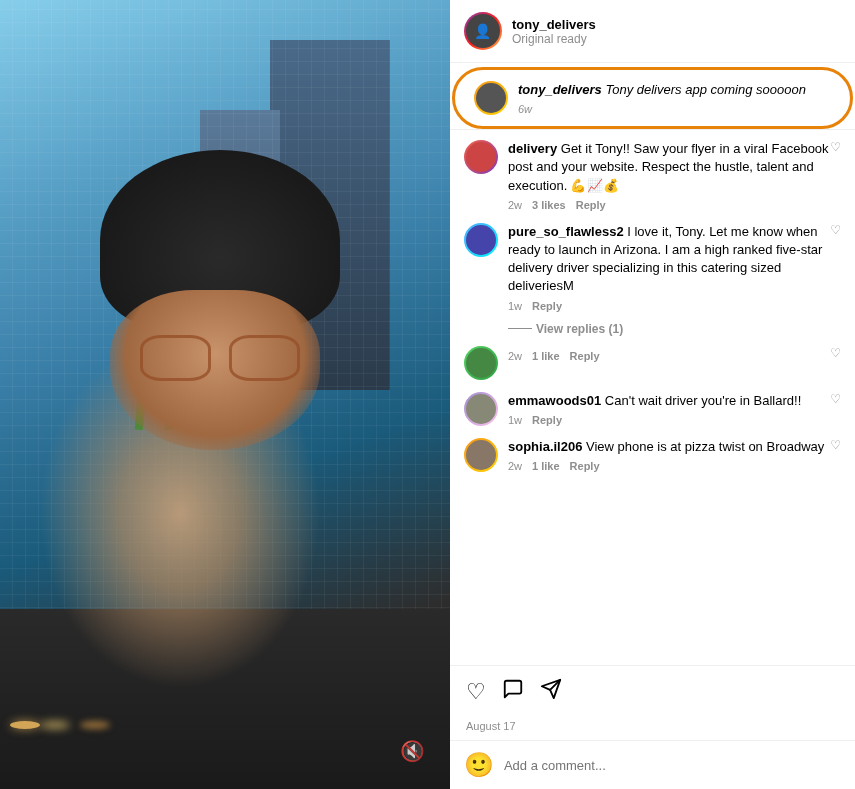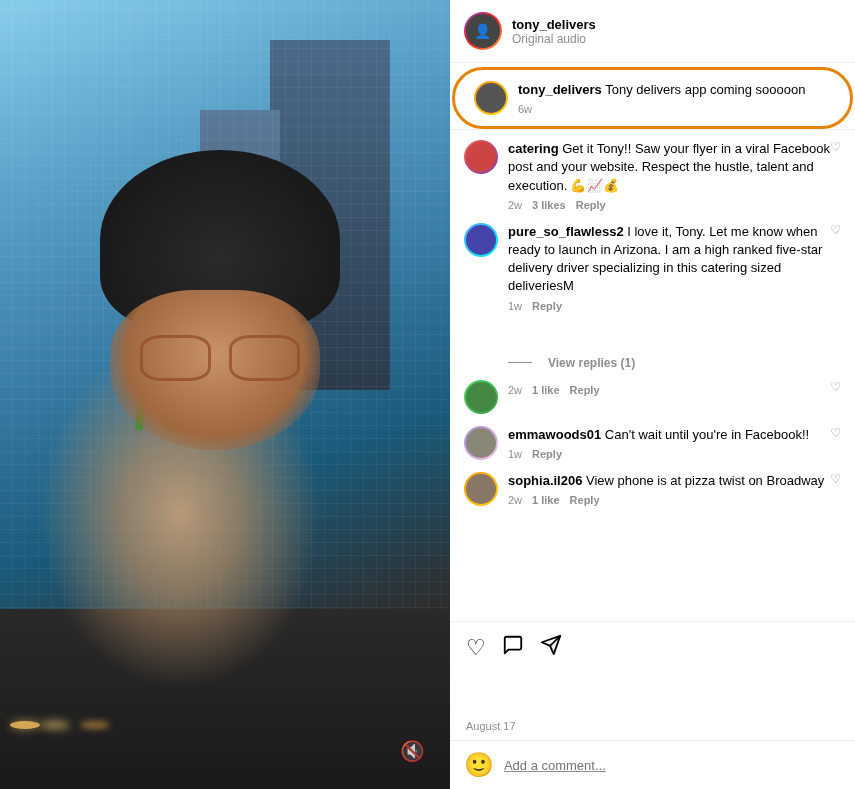--- a/index.html
+++ b/index.html
@@ -220,20 +220,21 @@
     .comments-area {
       flex: 1;
       overflow-y: auto;
       padding: 8px 0;
     }
 
     
     .highlighted-comment-wrapper {
       position: relative;
       margin: 4px 10px 8px 10px;
+      font-style: italic;
     }
     .orange-circle {
       position: absolute;
       top: -8px;
       left: -8px;
       right: -8px;
       bottom: -8px;
       border: 3px solid #e8830a;
       border-radius: 35px;
       pointer-events: none;
@@ -299,22 +300,21 @@
     .heart-icon {
       margin-left: auto;
       font-size: 12px;
       color: #8e8e8e;
     }
 
     .view-replies {
       display: flex;
       align-items: center;
       padding: 4px 14px 4px 58px;
-      gap: 16px;
-      margin-top: 34px;
+      gap: 4px;
     }
     .view-replies-line {
       width: 24px;
       height: 1px;
       background: #8e8e8e;
     }
     .view-replies-text {
       font-size: 12px;
       color: #8e8e8e;
       font-weight: 600;
@@ -347,42 +347,40 @@
       padding: 4px 16px 2px;
     }
     .likes-count {
       font-weight: 700;
       font-size: 13px;
     }
     .post-date {
       padding: 2px 16px 8px;
       font-size: 11px;
       color: #8e8e8e;
-      margin-top: 44px;
     }
 
     
     .add-comment-bar {
       display: flex;
       align-items: center;
       padding: 10px 14px;
       border-top: 1px solid #efefef;
       gap: 10px;
     }
     .emoji-btn {
       font-size: 24px;
       cursor: pointer;
     }
     .add-comment-input {
       flex: 1;
       border: none;
       outline: none;
       font-size: 13px;
       color: #8e8e8e;
-      text-decoration: underline;
     }
 
     
     .avatar-red { background: linear-gradient(135deg, #f56040, #833ab4); }
     .avatar-green { background: linear-gradient(135deg, #56d364, #2ea043); }
     .avatar-blue { background: linear-gradient(135deg, #4facfe, #00f2fe); }
     .avatar-orange { background: linear-gradient(135deg, #f7971e, #ffd200); }
     .avatar-purple { background: linear-gradient(135deg, #a18cd1, #fbc2eb); }
   </style>
 </head>
@@ -408,21 +406,21 @@
 </div>
 
 <div class="comments-panel">
 
   <div class="comment-header">
     <div class="avatar">
       <div class="avatar-inner">👤</div>
     </div>
     <div class="header-text">
       <div class="header-username">tony_delivers</div>
-      <div class="header-subtitle">Original audio</div>
+      <div class="header-subtitle">Original ready</div>
     </div>
   </div>
 
   <div class="comments-area">
 
     <div class="highlighted-comment-wrapper">
       <div class="orange-circle"></div>
       <div class="comment-item">
         <div class="comment-avatar avatar-orange">
           <div class="comment-avatar-inner" style="background:#555;"></div>
@@ -440,21 +438,21 @@
     </div>
 
     <div class="section-divider"></div>
 
     <div class="comment-item">
       <div class="comment-avatar avatar-red">
         <div class="comment-avatar-inner" style="background:#c44;"></div>
       </div>
       <div class="comment-body">
         <div class="comment-text">
-          <span class="comment-username">catering</span>
+          <span class="comment-username">delivery</span>
           <span> Get it Tony!! Saw your flyer in a viral Facebook post and your website. Respect the hustle, talent and execution. 💪📈💰</span>
         </div>
         <div class="comment-meta">
           <span class="comment-time">2w</span>
           <span class="comment-likes">3 likes</span>
           <span class="comment-reply-btn">Reply</span>
         </div>
       </div>
       <div class="heart-icon">♡</div>
     </div>
@@ -495,21 +493,21 @@
       <div class="heart-icon">♡</div>
     </div>
 
     <div class="comment-item">
       <div class="comment-avatar avatar-purple">
         <div class="comment-avatar-inner" style="background:#887;"></div>
       </div>
       <div class="comment-body">
         <div class="comment-text">
           <span class="comment-username">emmawoods01</span>
-          <span> Can't wait until you're in Facebook!!</span>
+          <span> Can't wait driver you're in Ballard!!</span>
         </div>
         <div class="comment-meta">
           <span class="comment-time">1w</span>
           <span class="comment-reply-btn">Reply</span>
         </div>
       </div>
       <div class="heart-icon">♡</div>
     </div>
 
     <div class="comment-item">

